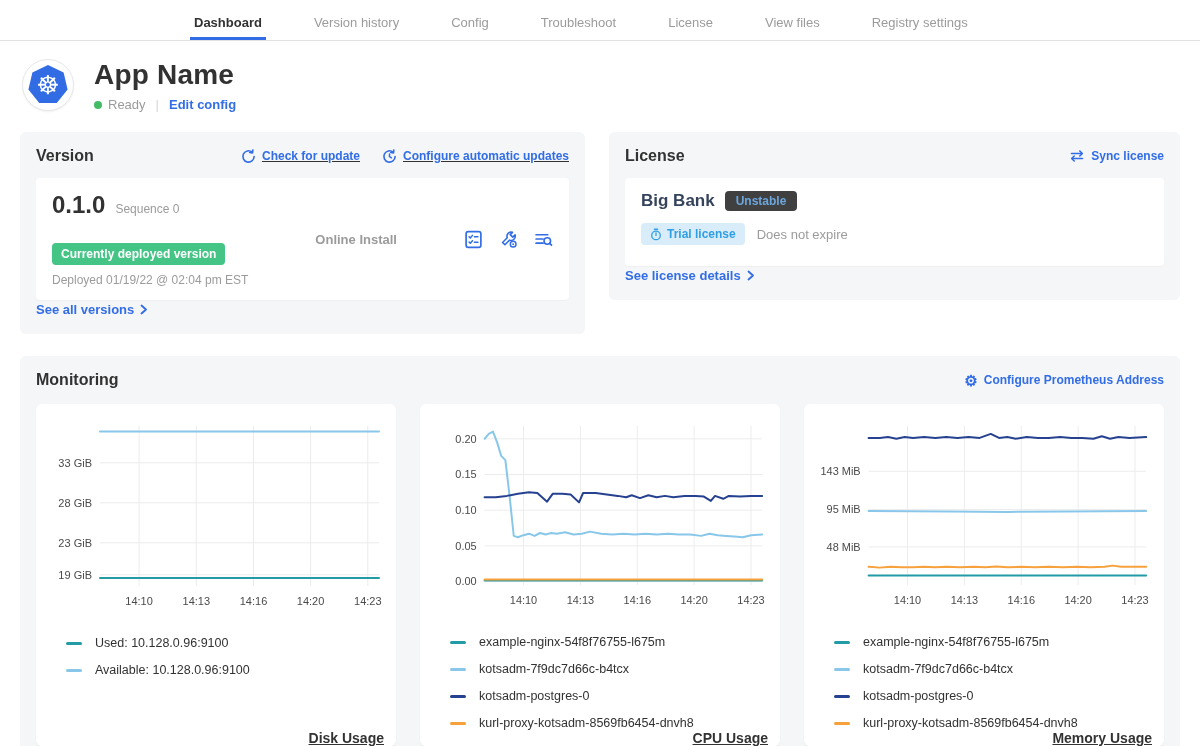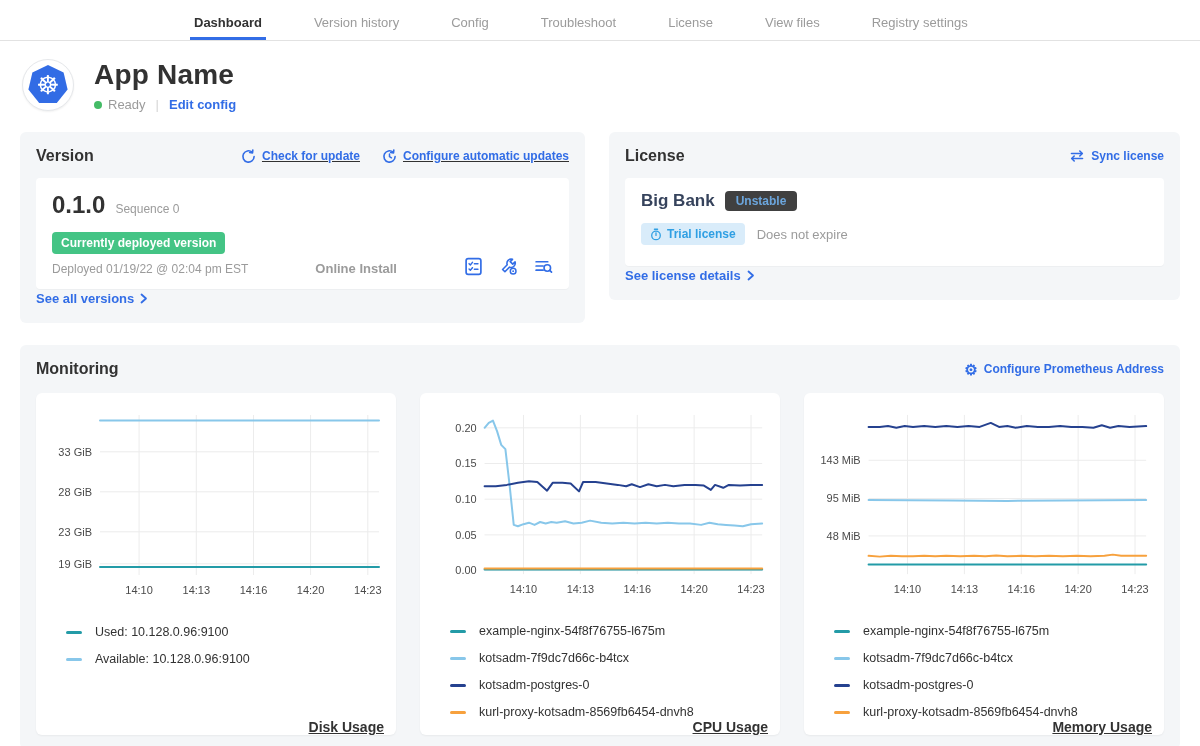--- a/index.html
+++ b/index.html
@@ -36,27 +36,27 @@
   .card { background:#f4f6f8; border-radius:6px; padding:15px 16px 16px 16px; }
   .card-head { display:flex; align-items:center; justify-content:space-between; }
   .card-title { font-size:16px; font-weight:bold; }
   .card-head-links { display:flex; gap:22px; align-items:center;text-decoration:underline; }
 
   .version-card { width:565px; }
   .license-card { width:571px; }
 
   .inner-panel { background:#fff; border-radius:4px; margin-top:13px; padding:13px 16px;
     box-shadow:0 1px 1px rgba(0,0,0,.03); }
-  .version-panel { display:flex; align-items:flex-end; min-height:96px; }
+  .version-panel { display:flex; align-items:center; min-height:96px; }
   .version-left { flex:0 0 auto; }
   .version-num-row { display:flex; align-items:baseline; gap:10px; }
   .version-number { font-size:24px; font-weight:bold; }
   .muted { color:#9b9b9b; }
   .seq { font-size:12px; }
-  .deployed-badge { display:inline-block; margin-top:13px; background:#44c485; color:#fff;
+  .deployed-badge { display:inline-block; margin-top:24px; background:#44c485; color:#fff;
     font-size:12px; font-weight:bold; padding:4px 9px; border-radius:4px; }
   .deployed-at { margin-top:8px; font-size:12px; color:#9b9b9b; }
   .install-type { flex:1; text-align:center; font-size:13px; font-weight:bold; color:#9b9b9b; }
   .version-actions { display:flex; gap:16px; align-items:center; }
   .icon-btn { cursor:pointer; display:flex; align-items:center; }
   .see-link { }
   .see-link .blue-link { font-size:13px; }
 
   .license-panel { min-height:88px; }
   .license-name-row { display:flex; align-items:center; gap:10px; }

